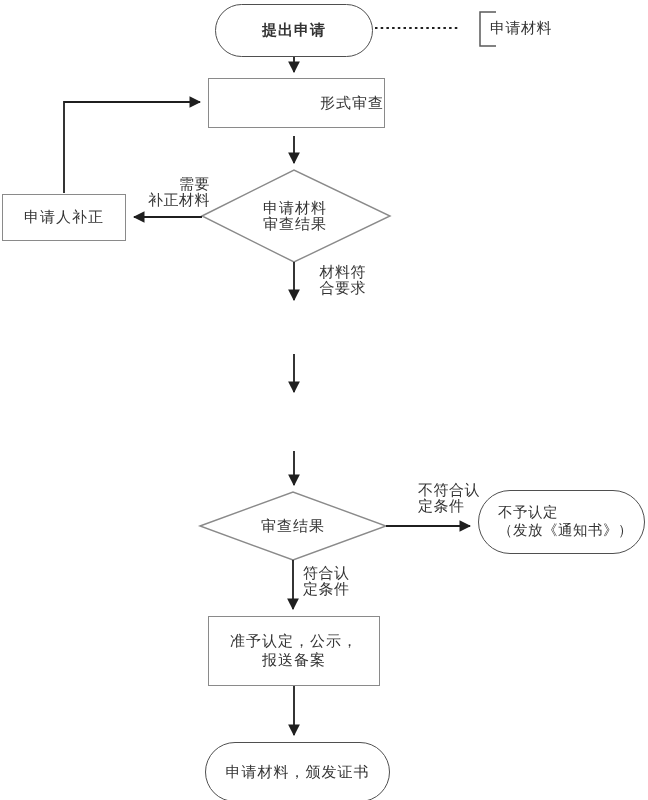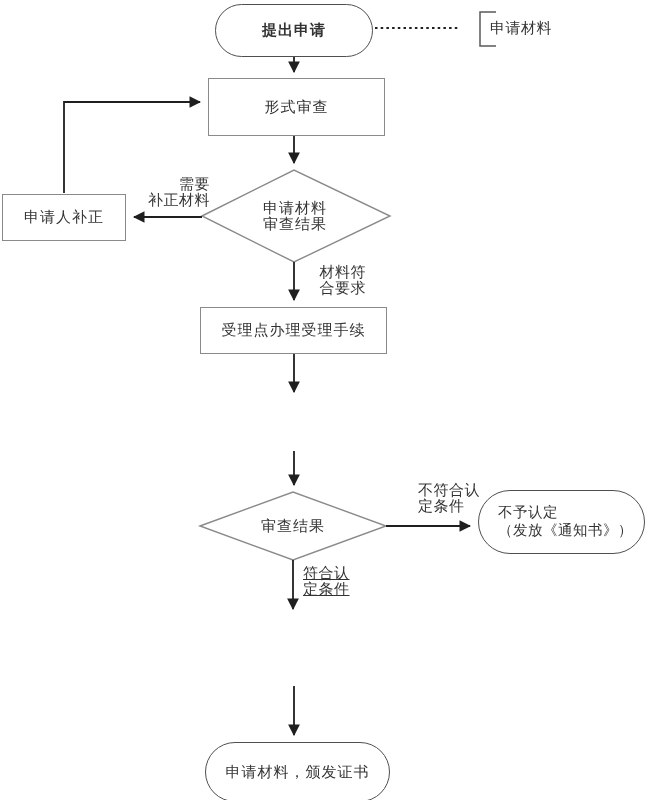--- a/index.html
+++ b/index.html
@@ -75,55 +75,56 @@
     <path class="edge" d="M294,686 L294,735" marker-end="url(#arrowhead)"></path>
 
     <path class="edge dotted" d="M375,28 L458,28"></path>
     <path class="bracket" d="M496,12 L480,12 L480,46 L496,46"></path>
   </svg>
 
   <div class="node terminator" style="left:215px;top:4px;width:158px;height:53px;border-radius:27px;font-weight:bold;">
     <span class="node-label">提出申请</span>
   </div>
 
-  <div class="node" style="left:208px;top:78px;width:177px;height:58px;">
+  <div class="node" style="left:208px;top:78px;width:177px;height:50px;justify-content:flex-end;">
     <span class="node-label">形式审查</span>
   </div>
 
   <div class="node" style="left:2px;top:194px;width:124px;height:47px;">
     <span class="node-label">申请人补正</span>
   </div>
 
   <div class="diamond-label" style="left:230px;top:190px;width:130px;height:52px;">申请材料
 审查结果</div>
 
-  <div class="node" style="left:200px;top:307px;width:187px;height:47px;">
-    <span class="node-label">受理点办理受理手续</span>
-  </div>
 
 
   <div class="diamond-label" style="left:228px;top:500px;width:130px;height:52px;">审查结果</div>
 
   <div class="node terminator left-text" style="left:478px;top:490px;width:167px;height:64px;border-radius:38px;">
     <span class="node-label">不予认定
 （发放《通知书》）</span>
   </div>
 
+  <div class="node" style="left:208px;top:616px;width:172px;height:70px;">
+    <span class="node-label">准予认定，公示，
+报送备案</span>
+  </div>
 
   <div class="node terminator" style="left:205px;top:742px;width:185px;height:60px;border-radius:30px;">
     <span class="node-label">申请材料，颁发证书</span>
   </div>
 
   <div class="overlay-label center" style="left:130px;top:176px;width:80px;">需要
 补正材料</div>
 
   <div class="overlay-label center" style="left:300px;top:264px;width:66px;">材料符
 合要求</div>
 
   <div class="overlay-label" style="left:402px;top:482px;width:78px;margin-left:16px;">不符合认
 定条件</div>
 
-  <div class="overlay-label" style="left:303px;top:565px;width:64px;text-decoration:underline;">符合认
+  <div class="overlay-label" style="left:303px;top:565px;width:64px;">符合认
 定条件</div>
 
   <div class="overlay-label" style="left:490px;top:20px;width:110px;">申请材料</div>
 
 </div>
 
 </body></html>

